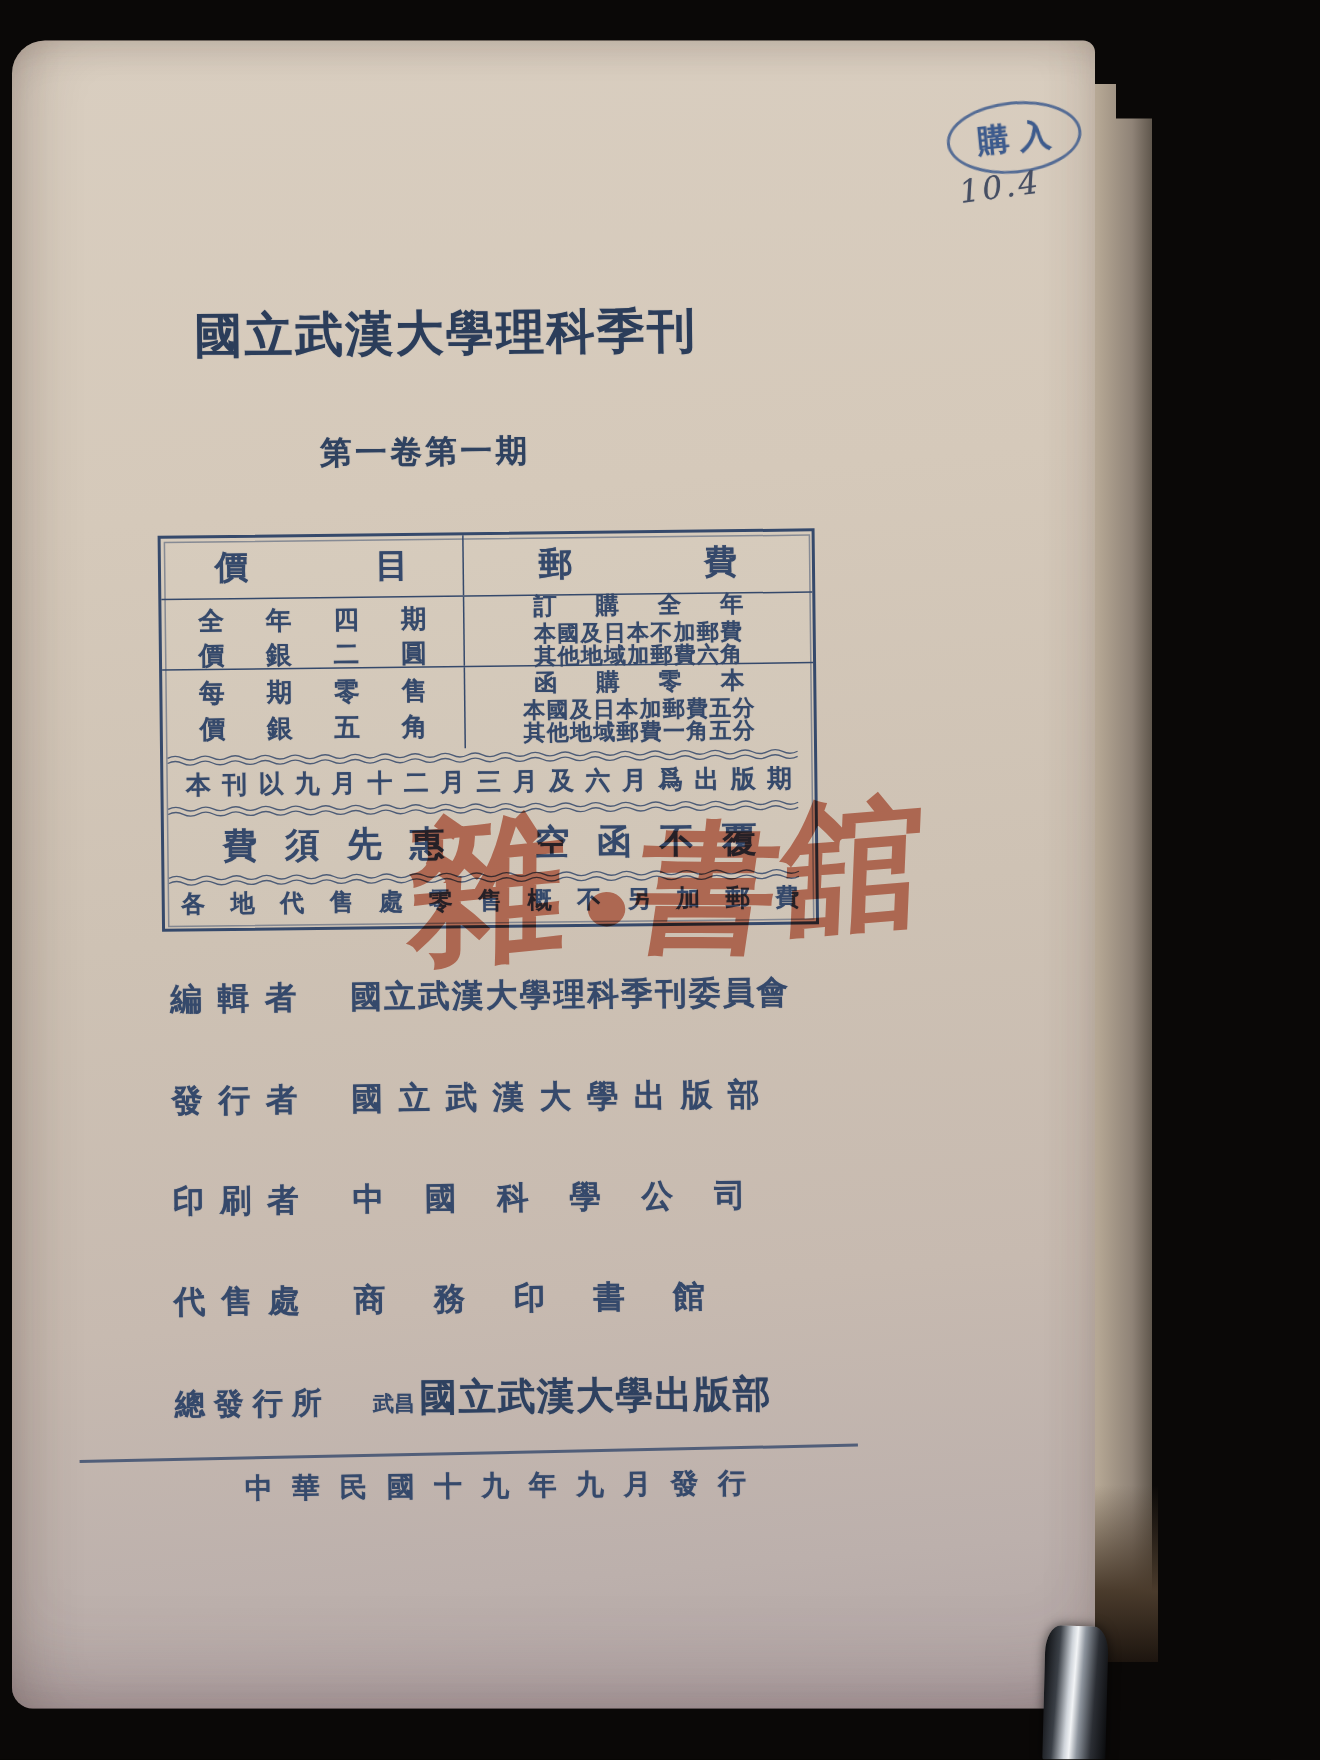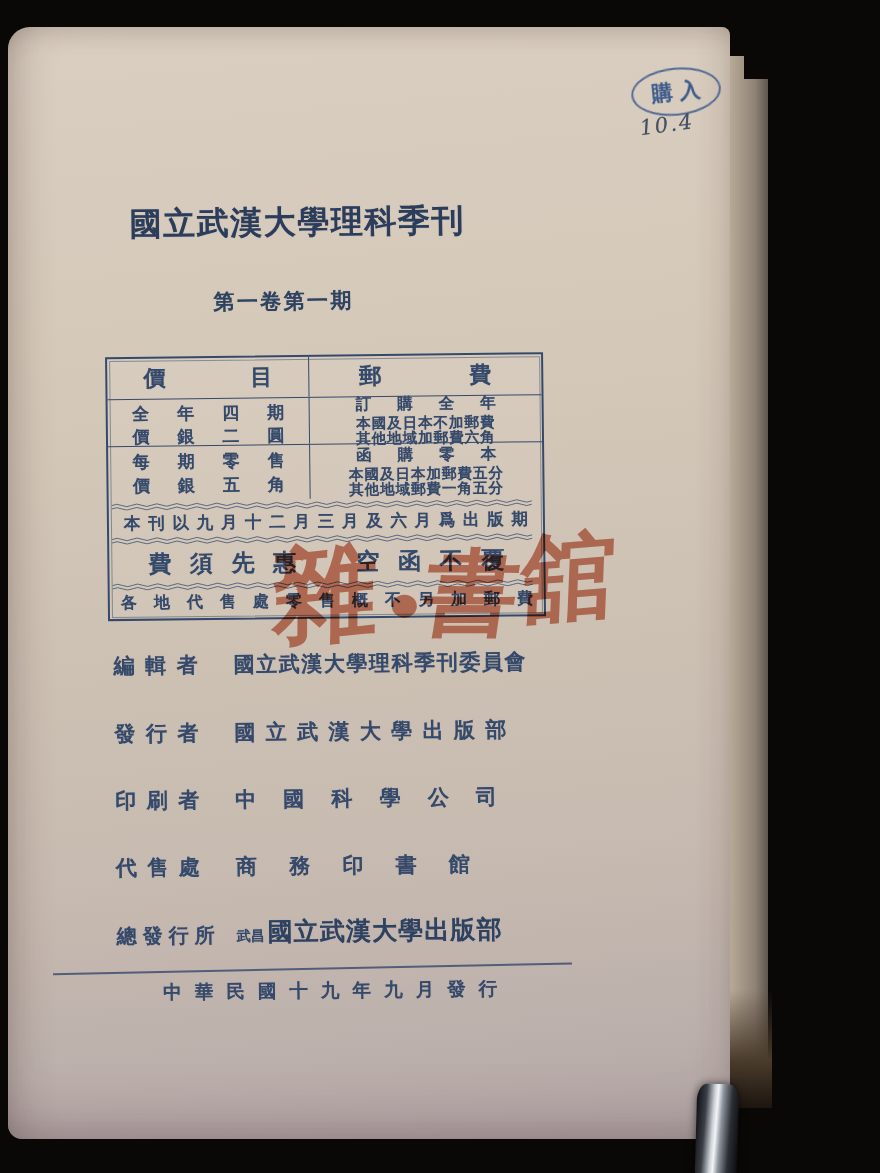--- a/index.html
+++ b/index.html
@@ -59,21 +59,21 @@
   .schedule{width:404px;margin:1px auto 0;font-size:16.5px;font-weight:bold;}
   .payment{width:356px;margin:4px auto 3px;font-size:23px;font-weight:bold;}
   .reseller{width:412px;margin:2px auto 5px;font-size:16px;font-weight:bold;}
   
   .imp-row{position:absolute;left:104px;display:flex;align-items:baseline;}
   .imp-label{width:84px;font-size:21px;font-weight:bold;}
   .imp-value{margin-left:36px;font-size:21px;font-weight:bold;}
   .v0{width:292px;} .v1{width:272px;} .v2{width:262px;} .v3{width:234px;}
   .pub-row{position:absolute;left:104px;top:888px;display:flex;align-items:flex-end;}
   .pubw{width:98px;font-size:20px;font-weight:bold;}
-  .pub-place{margin-left:22px;font-size:14px;font-weight:bold;padding-bottom:3px;}
+  .pub-place{margin-left:34px;font-size:14px;font-weight:bold;padding-bottom:3px;}
   .pub-value{width:234px;font-size:25px;font-weight:bold;margin-left:3px;color:#2e4160;}
   .rule{position:absolute;left:40px;top:941px;width:519px;height:2px;background:var(--ink);
     opacity:.8;transform:rotate(-0.55deg);}
   .dateline{position:absolute;left:150px;top:951px;width:334px;font-size:18.5px;font-weight:bold;}
   
   .libstamp{position:absolute;left:250px;top:492px;width:390px;height:180px;
     mix-blend-mode:multiply;color:var(--red);opacity:.88;transform:rotate(-1deg);
     font-weight:bold;pointer-events:none;text-shadow:none;}
   .libstamp .c{position:absolute;line-height:1;}
   .c1{left:14px;top:22px;font-size:104px;transform:skewX(-6deg) rotate(-4deg);}

